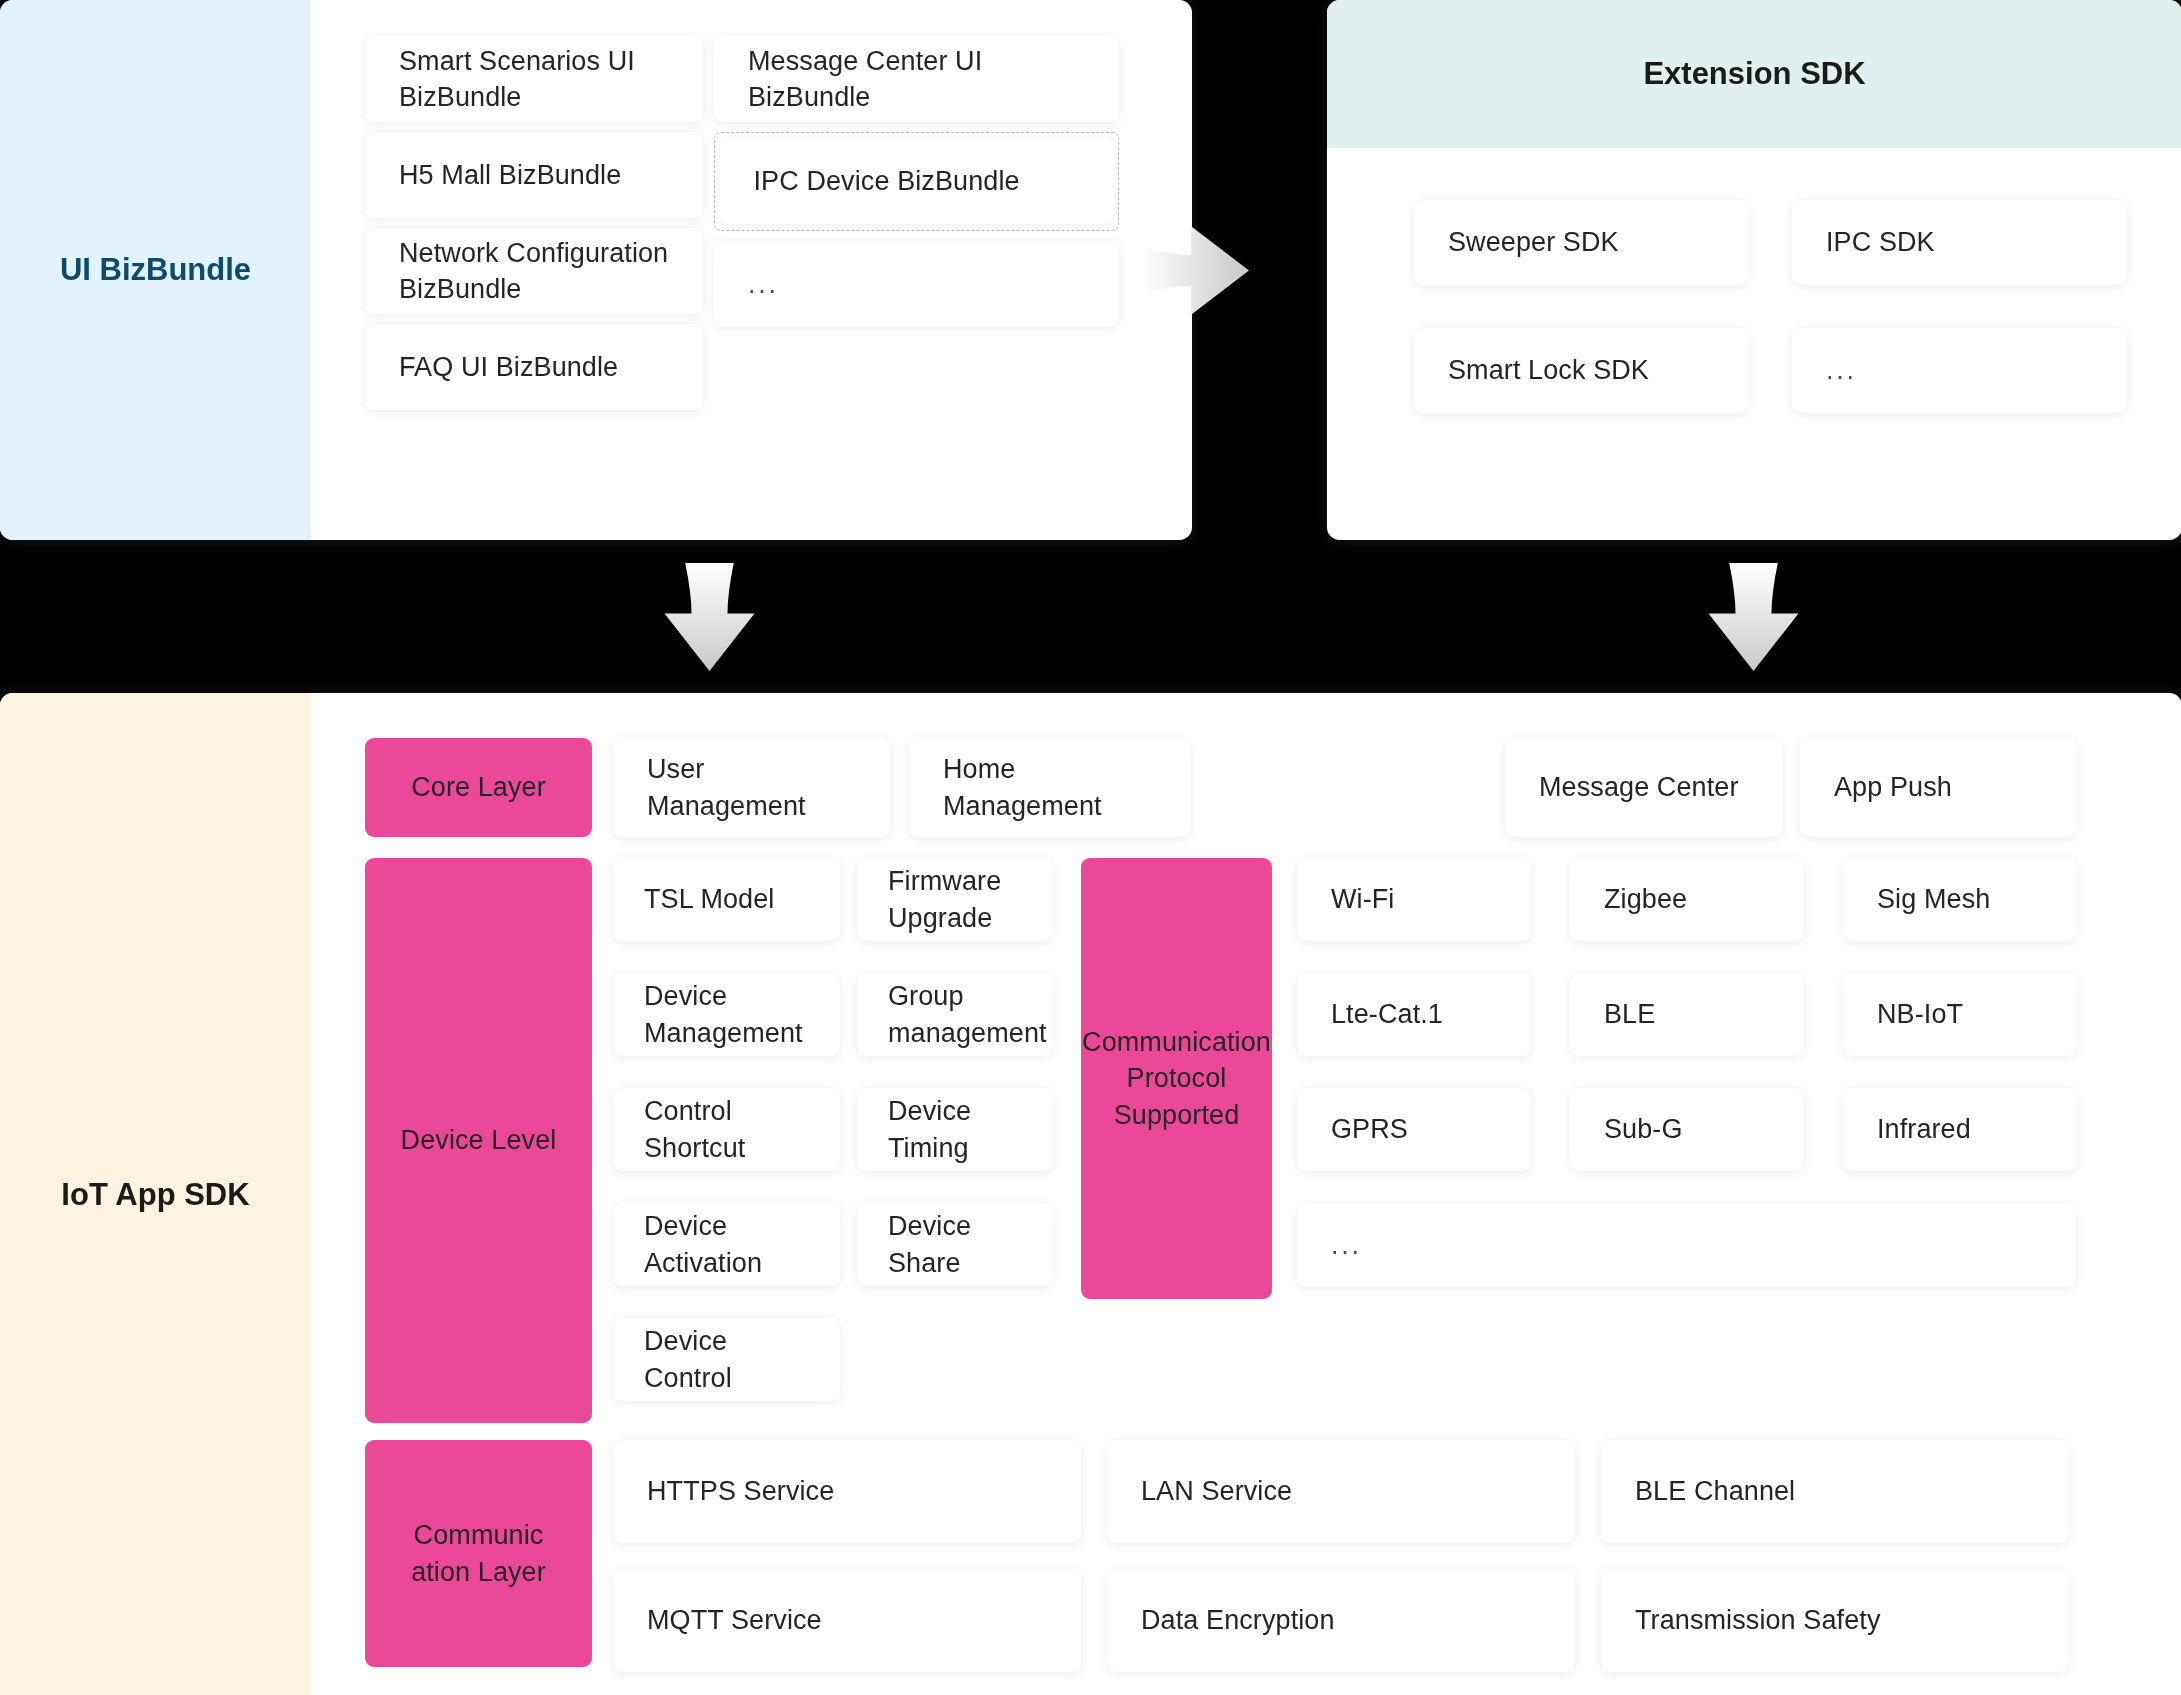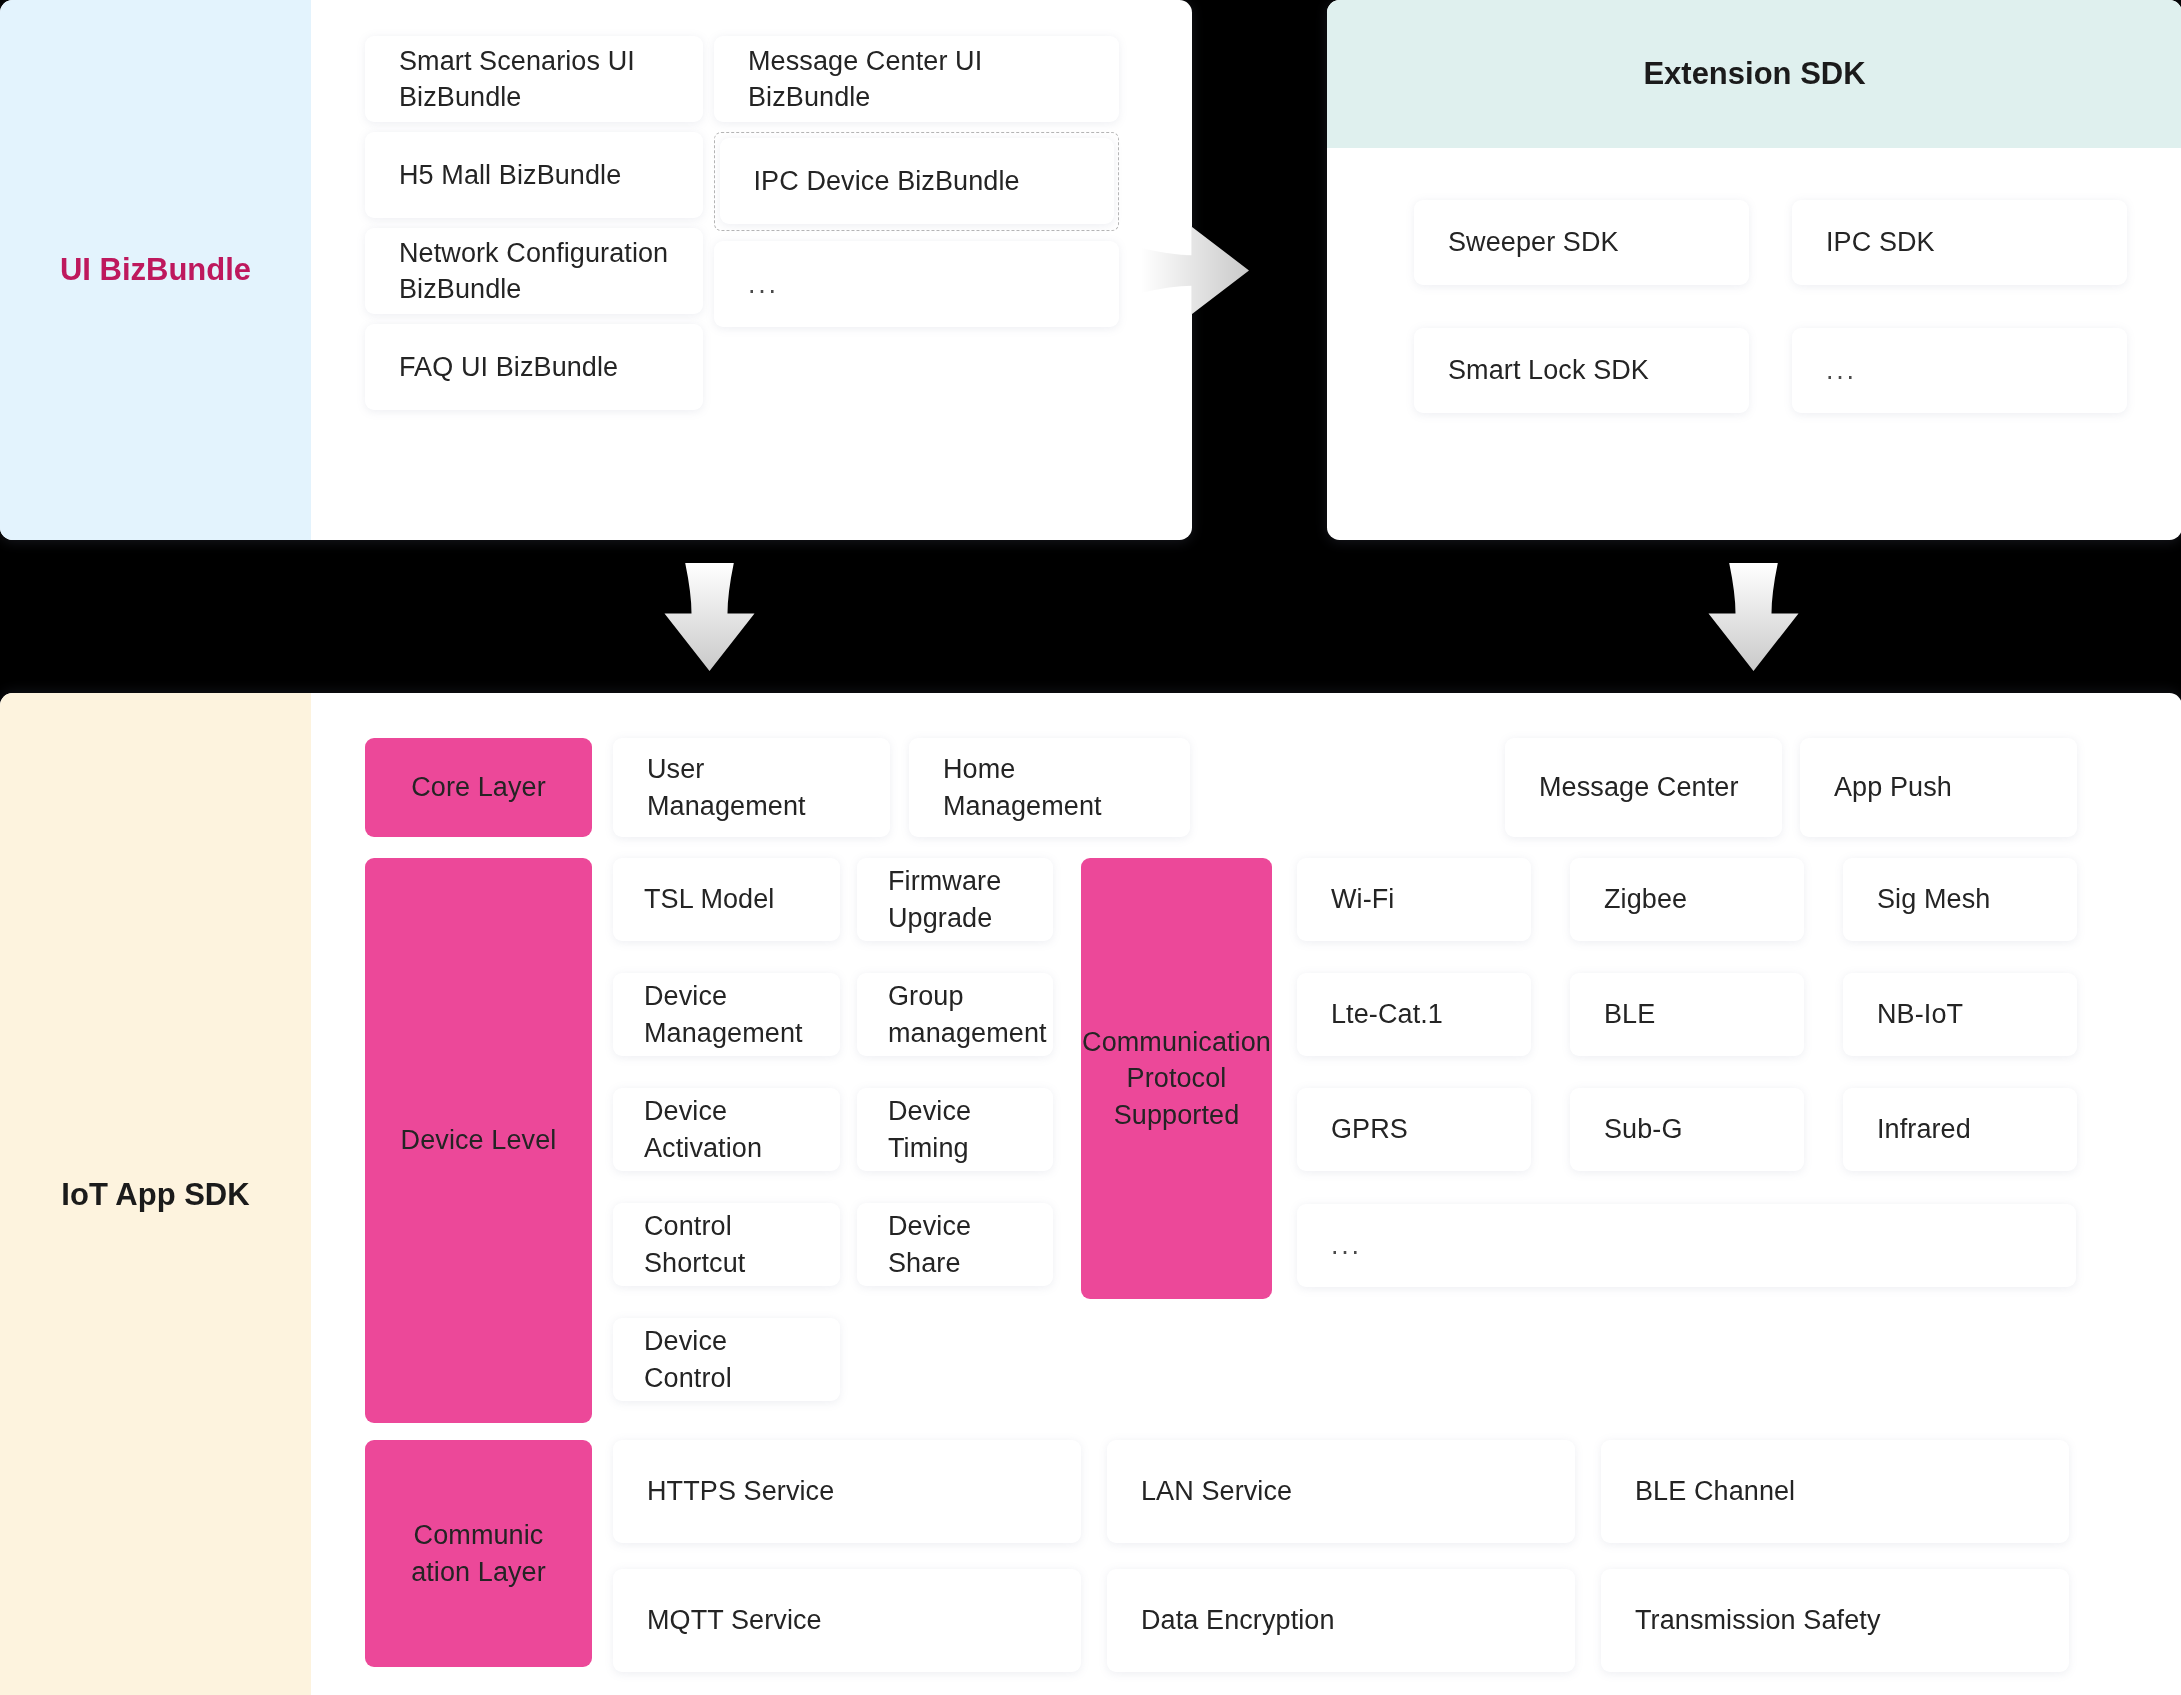--- a/index.html
+++ b/index.html
@@ -49,21 +49,21 @@
     background: #ffffff;
     border-radius: 12.6px 12.6px 12.6px 12.6px;
     box-shadow: 0 1.8px 12.6px rgba(120,130,160,0.18);
     overflow: hidden;
   }
   #ui-bizbundle-label {
     position: absolute; left: 0; top: 0;
     width: 311px; height: 540px;
     background: #e3f3fd;
     display: flex; align-items: center; justify-content: center;
-    font-size: 31px; font-weight: 700; color: #be185d;
+    font-size: 31px; font-weight: 700; color: #0c4a6e;
   }
   #ui-bundle-grid {
     position: absolute; left: 365px; top: 36px;
     width: 792px;
   }
   .biz-col { position: absolute; top: 0; }
   #biz-col-left  { left: 0px;  width: 338px; }
   #biz-col-right { left: 349px; width: 405px; }
   .biz-card { width: 100%; height: 86px; margin-bottom: 10px; }
   #dashed-group {
@@ -263,22 +263,22 @@
       <div class="card core-item" id="core-message-center">Message Center</div>
       <div class="card core-item" id="core-app-push">App Push</div>
     </div>
 
     <div id="device-level-row">
       <div class="card gray" id="device-level-tag">Device Level</div>
 
       <div id="device-fn-col-a">
         <div class="card dev-card">TSL Model</div>
         <div class="card dev-card">Device Management</div>
+        <div class="card dev-card">Control Shortcut</div>
         <div class="card dev-card">Device Activation</div>
-        <div class="card dev-card">Control Shortcut</div>
         <div class="card dev-card">Device Control</div>
       </div>
 
       <div id="device-fn-col-b">
         <div class="card dev-card">Firmware Upgrade</div>
         <div class="card dev-card">Group management</div>
         <div class="card dev-card">Device Timing</div>
         <div class="card dev-card">Device Share</div>
       </div>
 

